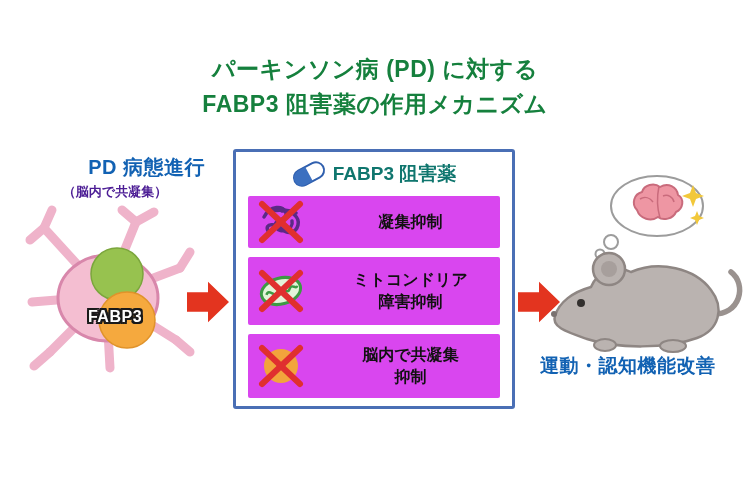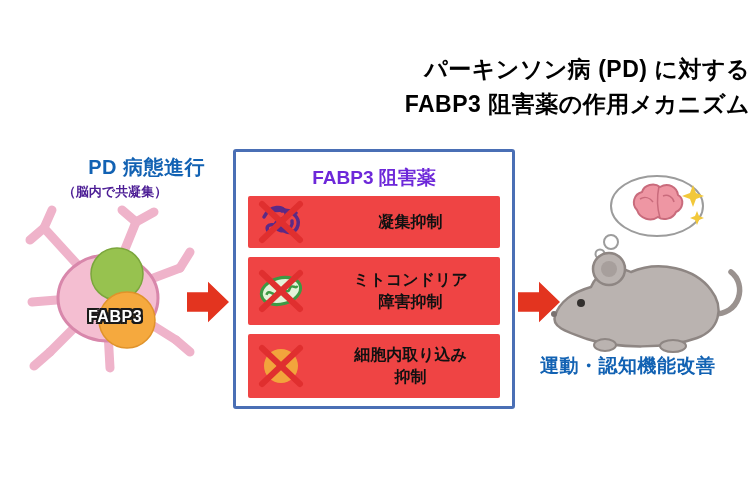--- a/index.html
+++ b/index.html
@@ -3,22 +3,22 @@
 <meta charset="utf-8">
 <style>
   * { margin:0; padding:0; box-sizing:border-box; }
   html,body { background:#fff; }
   body { width:750px; height:500px; overflow:hidden; }
   .canvas {
     position:relative; width:750px; height:500px; background:#ffffff;
     font-family:"Liberation Sans","DejaVu Sans",sans-serif; color:#111;
   }
   .title {
-    position:absolute; top:52px; left:0; width:100%; text-align:right;
-    font-size:23px; font-weight:bold; line-height:1.5; letter-spacing:.5px; color:#000000;
+    position:absolute; top:52px; left:0; width:100%; text-align:center;
+    font-size:23px; font-weight:bold; line-height:1.5; letter-spacing:.5px; color:#15803d;
   }
   .pd-heading {
     position:absolute; top:154px; left:25px; width:180px; text-align:right;
     font-size:20px; font-weight:bold; color:#1262b3; letter-spacing:.5px;
   }
   .pd-sub {
     position:absolute; top:183px; left:25px; width:180px; text-align:center;
     font-size:13px; font-weight:bold; color:#4c1d95;
   }
   .neuron { position:absolute; left:18px; top:200px; width:178px; height:178px; }
@@ -36,24 +36,24 @@
   }
   .arrow-1 { left:187px; top:281px; }
   .arrow-2 { left:518px; top:281px; }
   .inhibitor-box {
     position:absolute; left:233px; top:149px; width:282px; height:260px;
     background:#fff; border:3px solid #4a6fb5; border-radius:3px;
     padding:7px 12px 10px;
   }
   .box-header {
     display:flex; align-items:center; justify-content:center; gap:7px;
-    font-size:19px; font-weight:bold; height:30px; color:#6d28d9;flex-direction:column;
+    font-size:19px; font-weight:bold; height:30px; color:#0f766e;
   }
   .rows { display:flex; flex-direction:column; gap:9px; margin-top:7px; }
-  .row { background:#ef4444; display:flex; align-items:center; padding:12px 8px; border-radius:2px;gap:23px; }
+  .row { background:#d946ef; display:flex; align-items:center; padding:12px 8px; border-radius:2px;gap:23px; }
   .row-1 { height:52px; } .row-2 { height:68px; } .row-3 { height:64px; }
   .row svg { flex:none; }
   .row-label { flex:1; text-align:center; font-size:16px; font-weight:bold; line-height:1.35; color:#111; }
   .mouse-scene { position:absolute; left:545px; top:166px; width:205px; height:190px; }
   .outcome {
     position:absolute; left:540px; top:353px; width:210px; text-align:left;
     font-size:19px; font-weight:bold; color:#1262b3; letter-spacing:.5px;
   }
 </style>
 </head>
@@ -143,21 +143,21 @@
 
       <div class="row row-3">
         <svg width="50" height="46" viewBox="0 0 50 46" aria-hidden="true">
           <circle cx="25" cy="23" r="17" fill="#f2a43c"></circle>
           <g stroke="#e02f2f" stroke-width="6" stroke-linecap="round">
             <path d="M6,5 L44,41"></path>
               <path d="M44,5 L6,41"></path>
           </g>
         </svg>
         <div class="row-label">
-          <div>細胞内取り込み</div>
+          <div>脳内で共凝集</div>
           <div>抑制</div>
         </div>
       </div>
 
     </div>
   </div>
 
   <div class="arrow arrow-2"></div>
 
   <svg class="mouse-scene" viewBox="0 0 205 190" aria-hidden="true">

